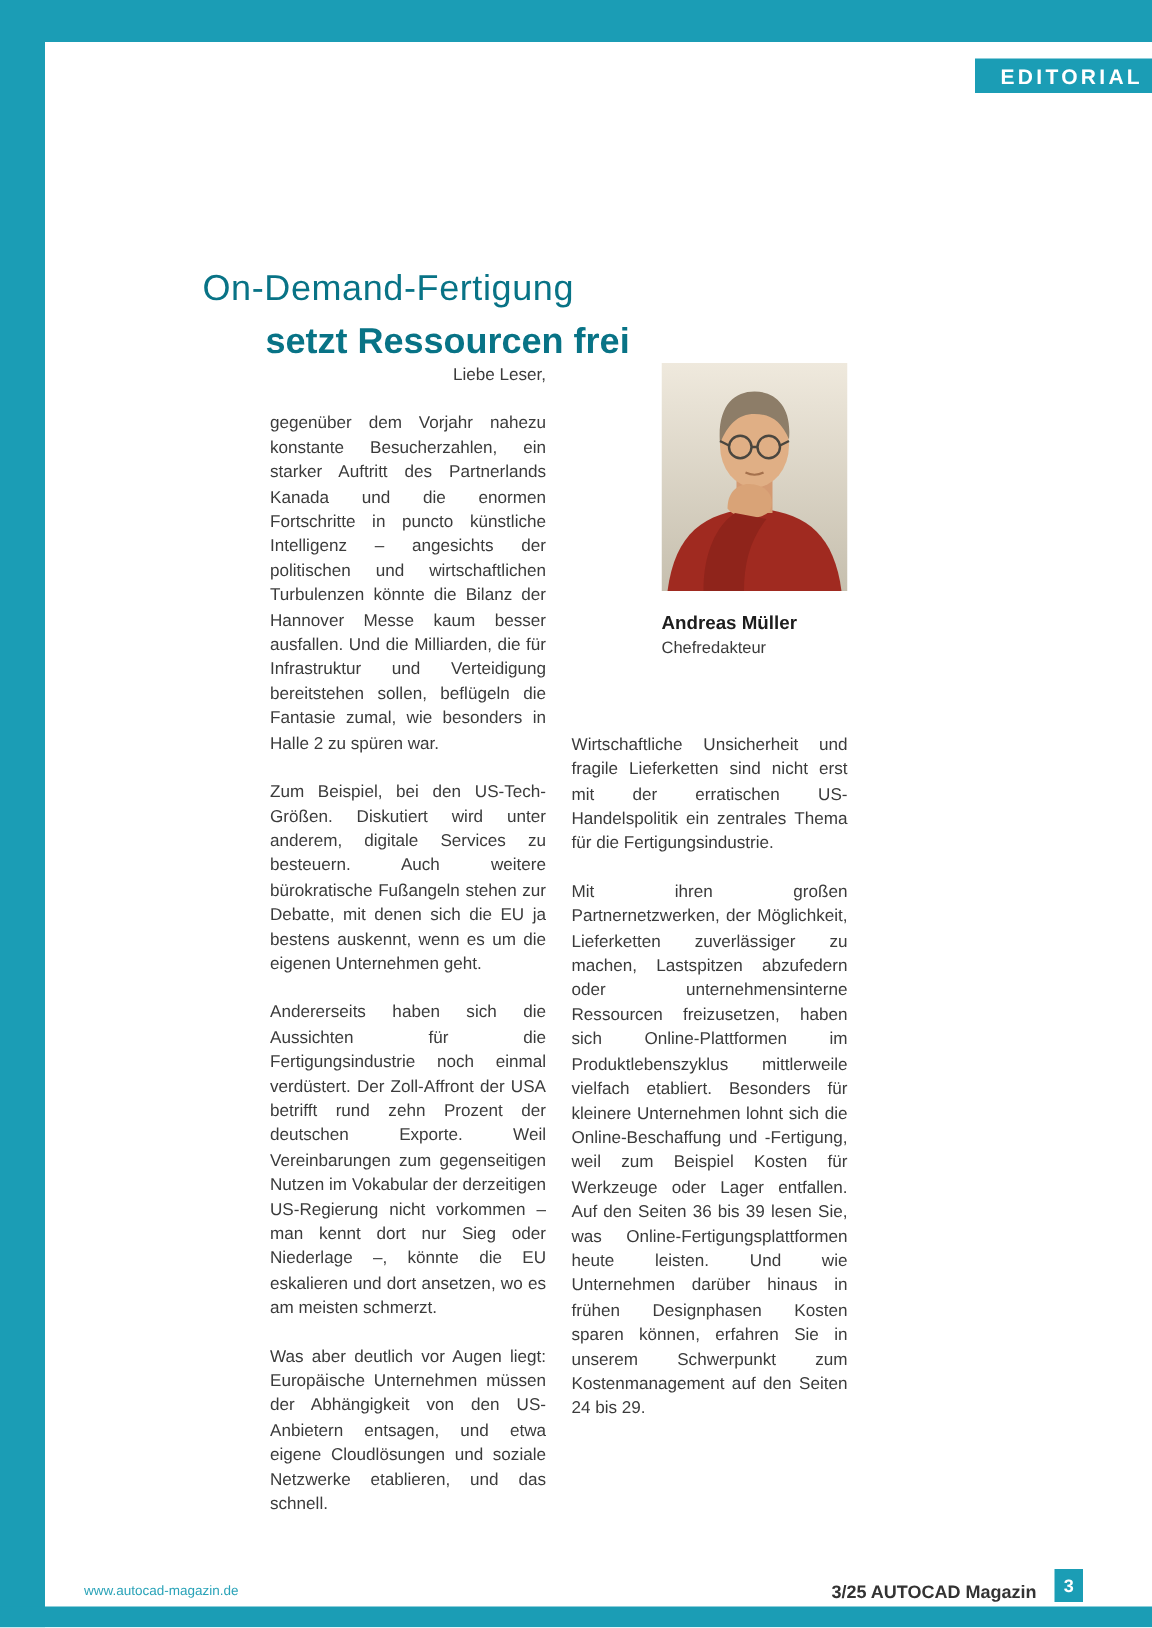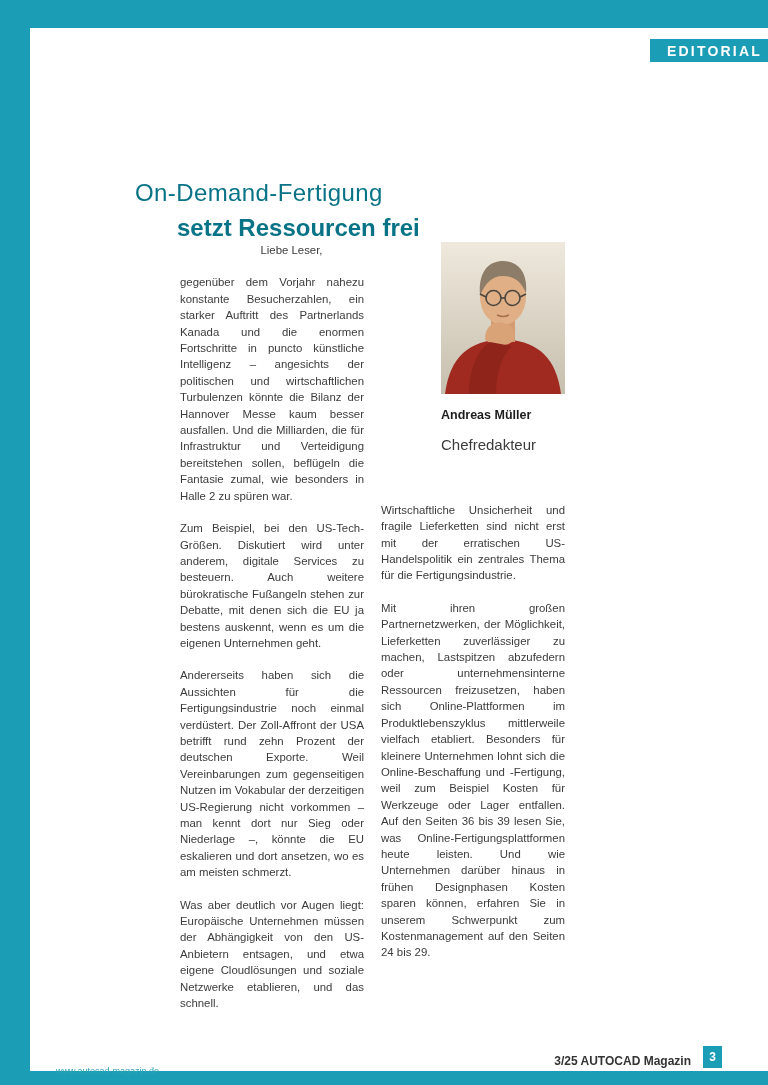--- a/index.html
+++ b/index.html
@@ -22,30 +22,30 @@
     display:flex;align-items:center;justify-content:center;padding-left:11px;}
 
   .title{position:absolute;left:135px;top:141px;color:var(--title);margin-top:38px;}
   .title .t1{display:block;font-size:24px;font-weight:400;letter-spacing:.4px;}
   .title .t2{display:block;font-size:24px;font-weight:700;margin-left:42px;margin-top:7px;}
 
   .columns{position:absolute;left:180px;top:242px;width:385px;display:flex;gap:17px;}
   .col{width:184px;font-size:11.4px;line-height:16.4px;color:var(--body);
     text-align:justify;hyphens:auto;-webkit-hyphens:auto;}
   .col p{margin-bottom:16px;}
-  .salutation{text-align:center;margin-bottom:18px;margin-left:39px;}
+  .salutation{text-align:right;margin-bottom:18px;margin-left:39px;}
 
   figure{width:100%;margin-bottom:48px;}
   .photo{display:block;margin-left:auto;width:124px;height:152px;}
   figcaption{width:124px;margin-left:auto;margin-top:13px;}
   .author-name{font-weight:700;font-size:12.5px;color:#1d1d1d;}
-  .author-role{font-size:15px;color:var(--body);margin-top:14px;}
+  .author-role{font-size:11px;color:var(--body);margin-top:1px;}
 
   .footer{position:absolute;left:30px;right:0;top:1044px;height:27px;}
-  .site{position:absolute;left:26px;top:22px;font-size:9px;color:#2aa3b8;text-decoration:none;cursor:pointer;}
+  .site{position:absolute;left:26px;top:11px;font-size:9px;color:#2aa3b8;text-decoration:none;cursor:pointer;}
   .issue{position:absolute;right:77px;top:10px;font-size:12px;font-weight:700;color:#333;}
   .pagenum{position:absolute;right:46px;top:2px;width:19px;height:22px;background:var(--accent);
     color:#fff;font-weight:700;font-size:12px;display:flex;align-items:center;justify-content:center;}
 </style>
 </head>
 <body>
 
 <div class="canvas">
 
   <div class="bar-top"></div>

